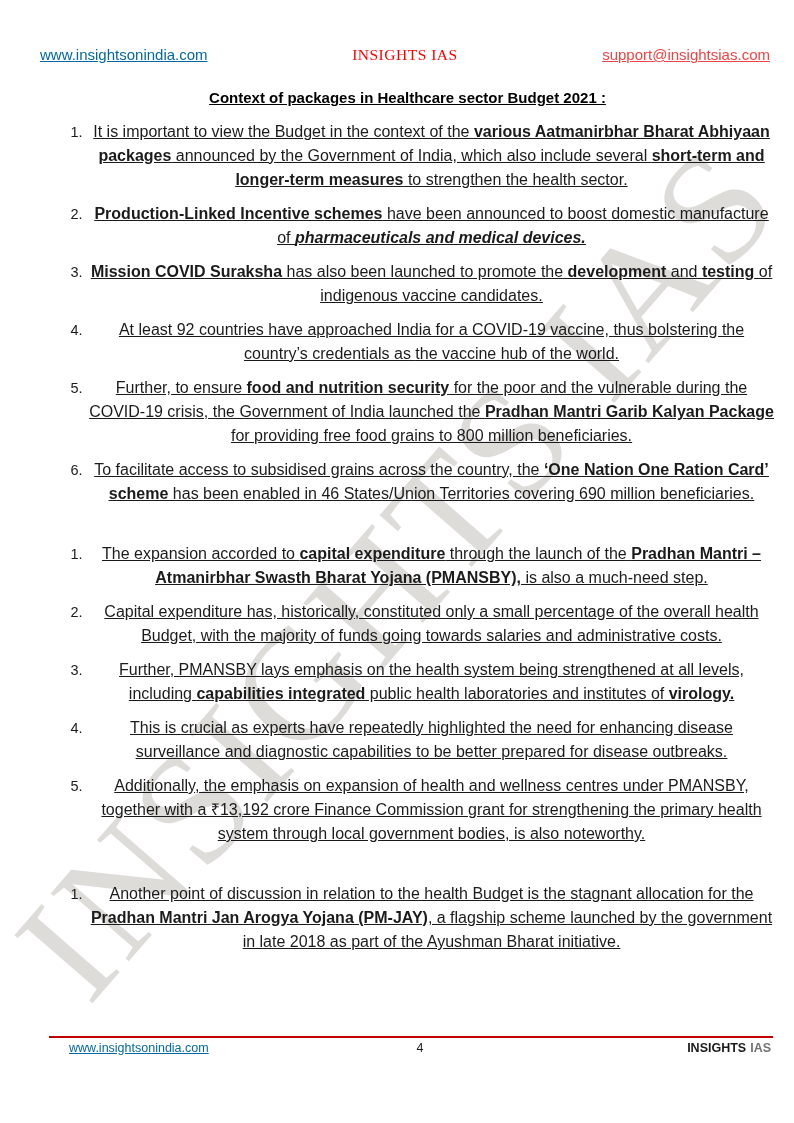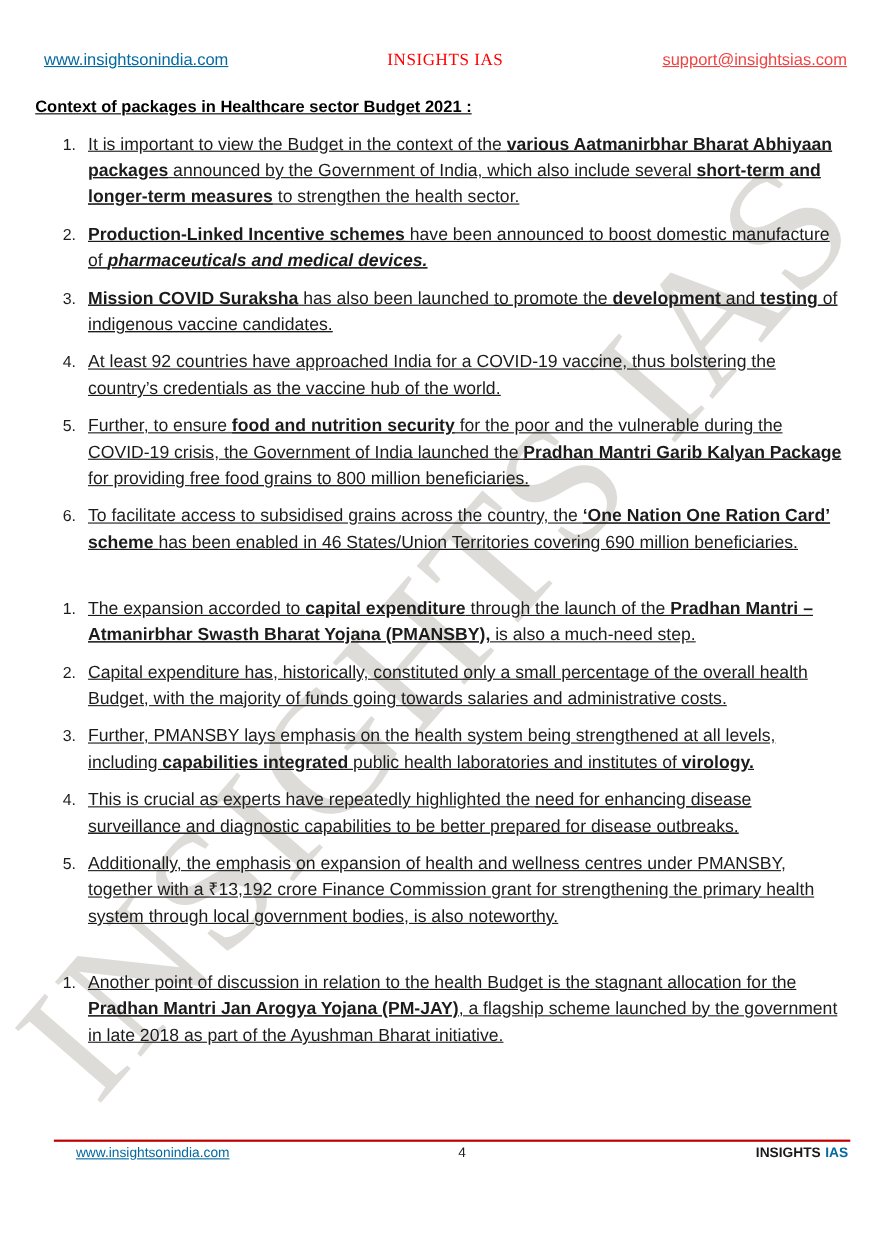--- a/index.html
+++ b/index.html
@@ -32,21 +32,21 @@
     z-index:2;font-size:15px;
   }
   .site-link{color:#0369a1;text-decoration:underline;cursor:pointer;}
   .hdr-brand{
     font-family:"Liberation Serif",serif;
     color:#FF0000;font-size:15.5px;letter-spacing:.5px;
   }
   .email-link{color:#ef4444;text-decoration:underline;cursor:pointer;}
   
   .content{
-    position:absolute;top:88px;left:32px;width:735px;z-index:1;
+    position:absolute;top:88px;left:40px;width:735px;z-index:1;text-align:center;
   }
   section + section{margin-top:36px;}
   .sec-heading{
     font-size:15px;font-weight:bold;color:#000;
     text-decoration:underline;
     margin:0 0 12px 0;line-height:20px;
   }
   ol.numlist{list-style:none;margin:0;padding:0;}
   ol.numlist li{display:flex;margin:0 0 10px 0;}
   .num{
@@ -62,21 +62,21 @@
     position:absolute;left:49px;right:21px;top:1036px;z-index:2;
   }
   .footer-rule{border-top:2px solid #C00000;height:0;}
   .footer-row{
     display:flex;align-items:baseline;
     padding:3px 2px 0 20px;font-size:12.5px;
   }
   .footer-row .fleft{flex:1;text-align:left;}
   .footer-row .fcenter{flex:0 0 auto;}
   .footer-row .fright{flex:1;text-align:right;font-weight:bold;color:#1a1a1a;}
-  .footer-row .ias{color:#0369a1;margin-left:4px;}
+  .footer-row .ias{color:#737373;margin-left:4px;}
 </style>
 </head>
 <body>
 
 <div class="page">
 
   <div class="watermark">INSIGHTS IAS</div>
 
   <header class="header">
     <a class="site-link">www.insightsonindia.com</a>

